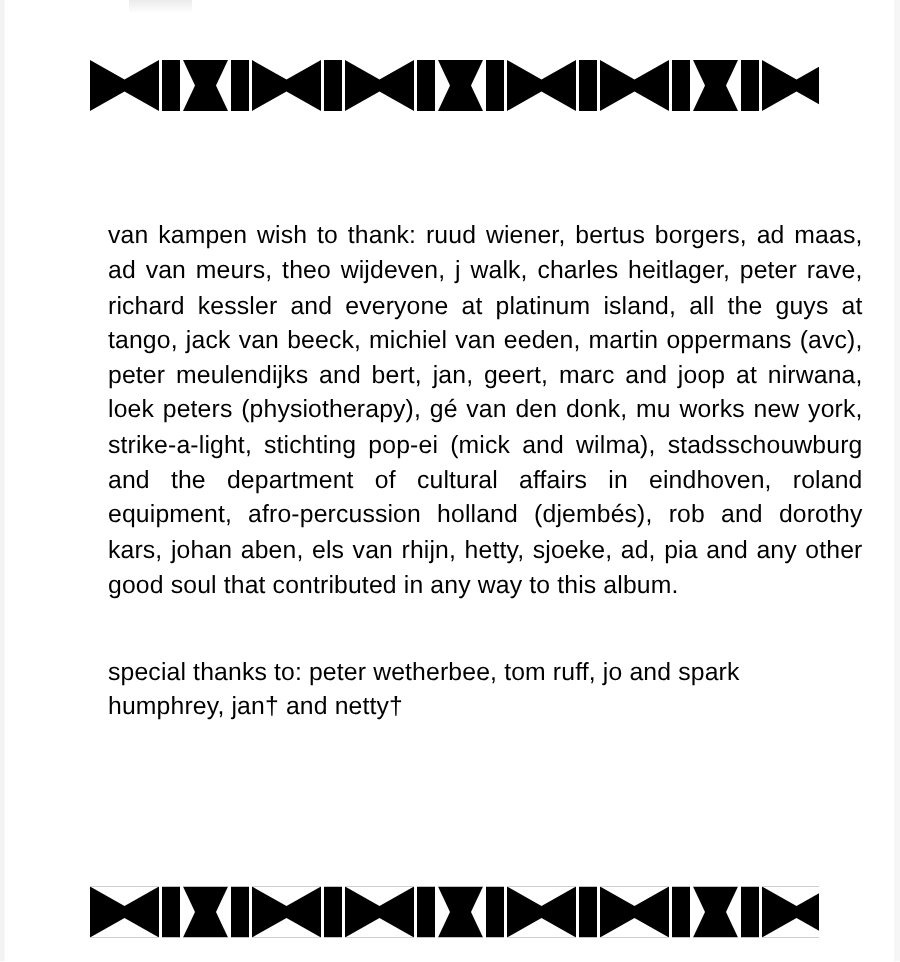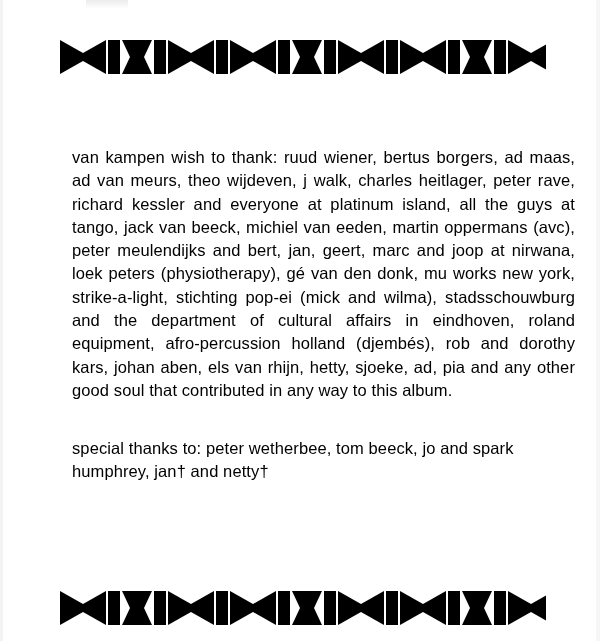--- a/index.html
+++ b/index.html
@@ -168,21 +168,21 @@
     <div class="orn-cell orn-x"></div>
     <div class="orn-cell orn-bar"></div>
     <div class="orn-cell orn-diamond"></div>
     <div class="orn-cell orn-bar"></div>
     <div class="orn-cell orn-x"></div>
 
   </div>
 
   <div class="text-block credits">van kampen wish to thank: ruud wiener, bertus borgers, ad maas, ad van meurs, theo wijdeven, j walk, charles heitlager, peter rave, richard kessler and everyone at platinum island, all the guys at tango, jack van beeck, michiel van eeden, martin oppermans (avc), peter meulendijks and bert, jan, geert, marc and joop at nirwana, loek peters (physiotherapy), gé van den donk, mu works new york, strike-a-light, stichting pop-ei (mick and wilma), stadsschouwburg and the department of cultural affairs in eindhoven, roland equipment, afro-percussion holland (djembés), rob and dorothy kars, johan aben, els van rhijn, hetty, sjoeke, ad, pia and any other good soul that contributed in any way to this album.</div>
 
-  <div class="text-block special">special thanks to: peter wetherbee, tom beeck, jo and spark humphrey, jan† and netty†</div>
+  <div class="text-block special">special thanks to: peter wetherbee, tom ruff, jo and spark humphrey, jan† and netty†</div>
 
   <div class="ornament bottom">
     <div class="orn-cell orn-x"></div>
     <div class="orn-cell orn-bar"></div>
     <div class="orn-cell orn-diamond"></div>
     <div class="orn-cell orn-bar"></div>
     <div class="orn-cell orn-x"></div>
     <div class="orn-cell orn-bar"></div>
     <div class="orn-cell orn-x"></div>
     <div class="orn-cell orn-bar"></div>

